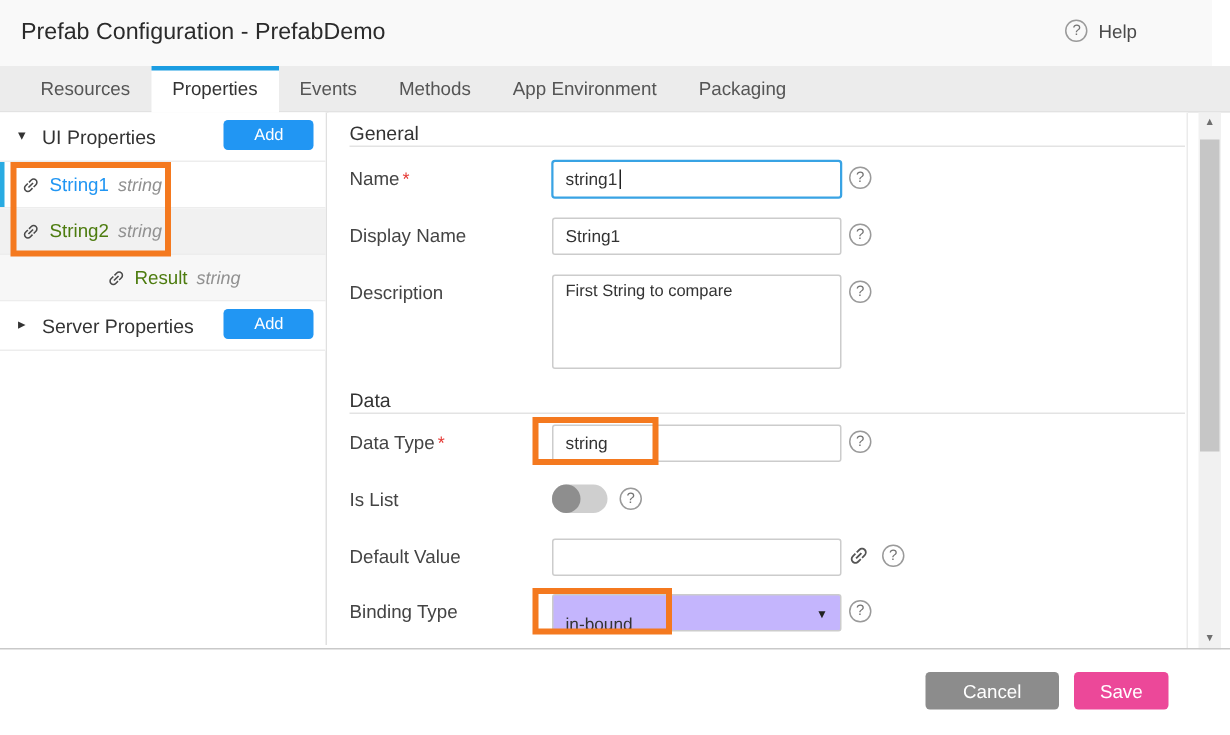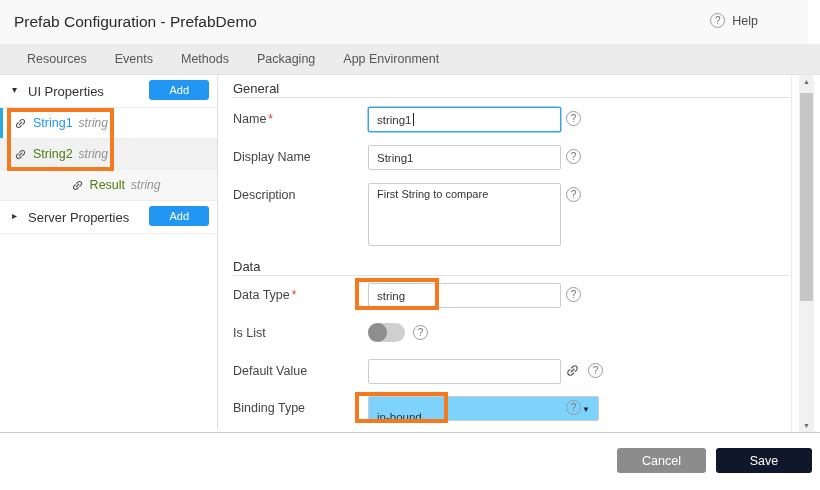--- a/index.html
+++ b/index.html
@@ -54,36 +54,36 @@
   .tbox { position:absolute; left:149px; width:193px; height:25px; border:1px solid #ccc; border-radius:2px;
           background:#fff; font-size:11.5px; color:#333; padding:0 8px; display:flex; align-items:center; cursor:text; }
   .tbox.focus { border:1px solid #39a3e4; box-shadow:0 0 0 0.5px #39a3e4; }
   .caret { display:inline-block; width:1px; height:13px; background:#222; margin-left:1px; }
   .tarea { position:absolute; left:149px; width:193px; height:63px; border:1px solid #ccc; border-radius:2px;
            background:#fff; font-size:11px; color:#333; padding:4px 8px; cursor:text; }
   .help { position:absolute; cursor:pointer; }
   .toggle { position:absolute; left:149px; width:37px; height:19px; background:#cfcfcf; border-radius:10px; cursor:pointer; }
   .toggle .knob { position:absolute; left:0; top:0; width:19px; height:19px; border-radius:50%; background:#8e8e8e; }
   .bind-ic { position:absolute; width:15px; height:15px; transform:rotate(-45deg); fill:#555; cursor:pointer; }
-  .selbox { position:absolute; left:149px; width:231px; height:25px; border:1px solid #ccc; border-radius:2px;
-            background:#7dd3fc; font-size:11.5px; color:#333; padding:16px 20px 0 8px; display:flex; align-items:center; cursor:pointer; }
+  .selbox { position:absolute; left:149px; width:193px; height:25px; border:1px solid #ccc; border-radius:2px;
+            background:#c4b5fd; font-size:11.5px; color:#333; padding:16px 20px 0 8px; display:flex; align-items:center; cursor:pointer; }
   .selbox .dd { position:absolute; right:8px; top:8px; font-size:8px; color:#222; }
 
   
   .vscroll { position:absolute; left:799px; top:75px; width:15px; height:358px; background:#f1f1f1; }
   .vthumb { position:absolute; left:1px; top:18px; width:13px; height:208px; background:#c6c6c6; cursor:grab; }
   .varrow { position:absolute; left:0; width:15px; height:14px; font-size:7px; color:#6f6f6f; text-align:center; line-height:14px; cursor:pointer; }
   .varrow.up { top:0; } .varrow.dn { bottom:0; }
 
   
   .footline { position:absolute; left:0; top:432px; width:820px; border-bottom:1px solid #c9c9c9; }
   .btn { position:absolute; top:448px; height:25px; border:none; border-radius:3px; color:#fff;
          font-size:12.5px; cursor:pointer; font-family:inherit; }
   .btn.cancel { left:617px; width:89px; background:#8c8c8c; }
-  .btn.save { left:716px; width:96px; background:#0f172a; }
+  .btn.save { left:716px; width:63px; background:#ec4899; }
 
   
   .hl { position:absolute; border:4px solid #f4791f; pointer-events:none; z-index:50; }
   .hl1 { left:7px; top:108px; width:107px; height:63px; }
   .hl2 { left:355px; top:278px; width:84px; height:32px; }
   .hl3 { left:355px; top:392px; width:93px; height:31px; }
 </style>
 </head>
 <body>
 
@@ -100,24 +100,25 @@
   <div class="hdr">
     <div class="hdr-title">Prefab Configuration - PrefabDemo</div>
     <div class="hdr-help">
       <span class="qicon">?</span>
       <span class="hdr-help-label">Help</span>
     </div>
   </div>
 
   <div class="tabbar">
     <div class="tab">Resources</div>
+    <div class="tab active">Properties</div>
     <div class="tab">Events</div>
     <div class="tab">Methods</div>
+    <div class="tab">App Environment</div>
     <div class="tab">Packaging</div>
-    <div class="tab">App Environment</div>
   </div>
 
   <div class="sidebar">
 
     <div class="side-hdr">
       <span class="car">▾</span>
       <span class="side-hdr-label">UI Properties</span>
       <button class="add-btn">Add</button>
     </div>
 

